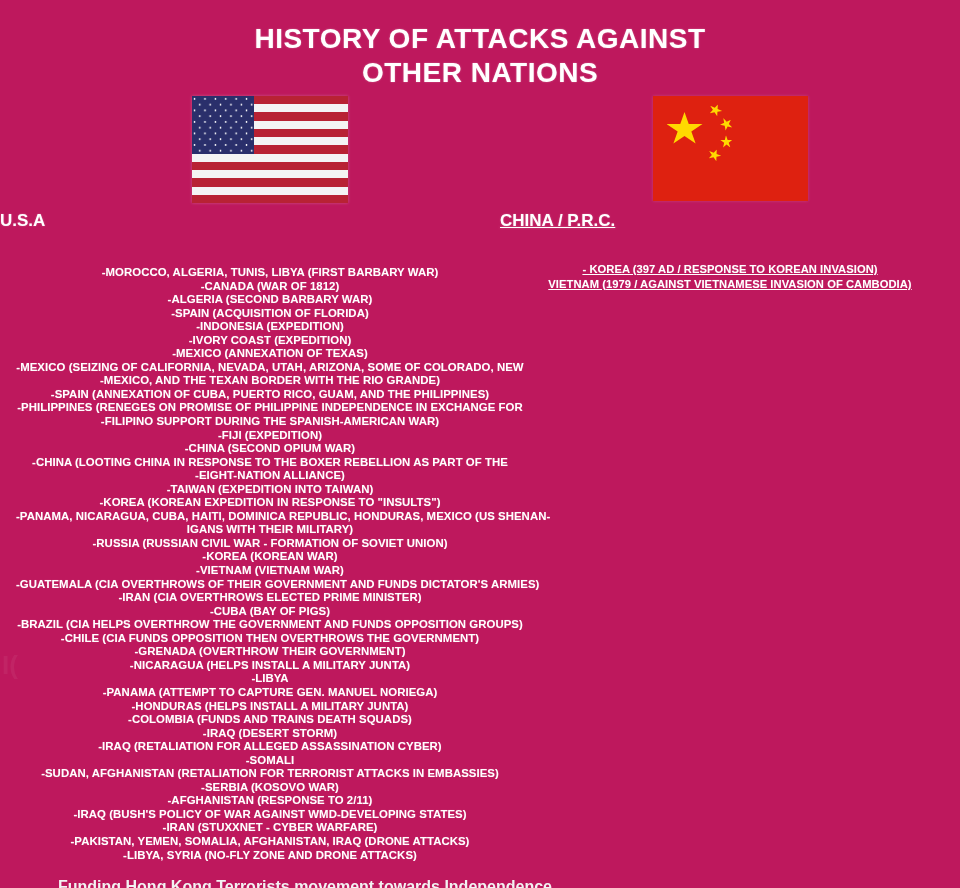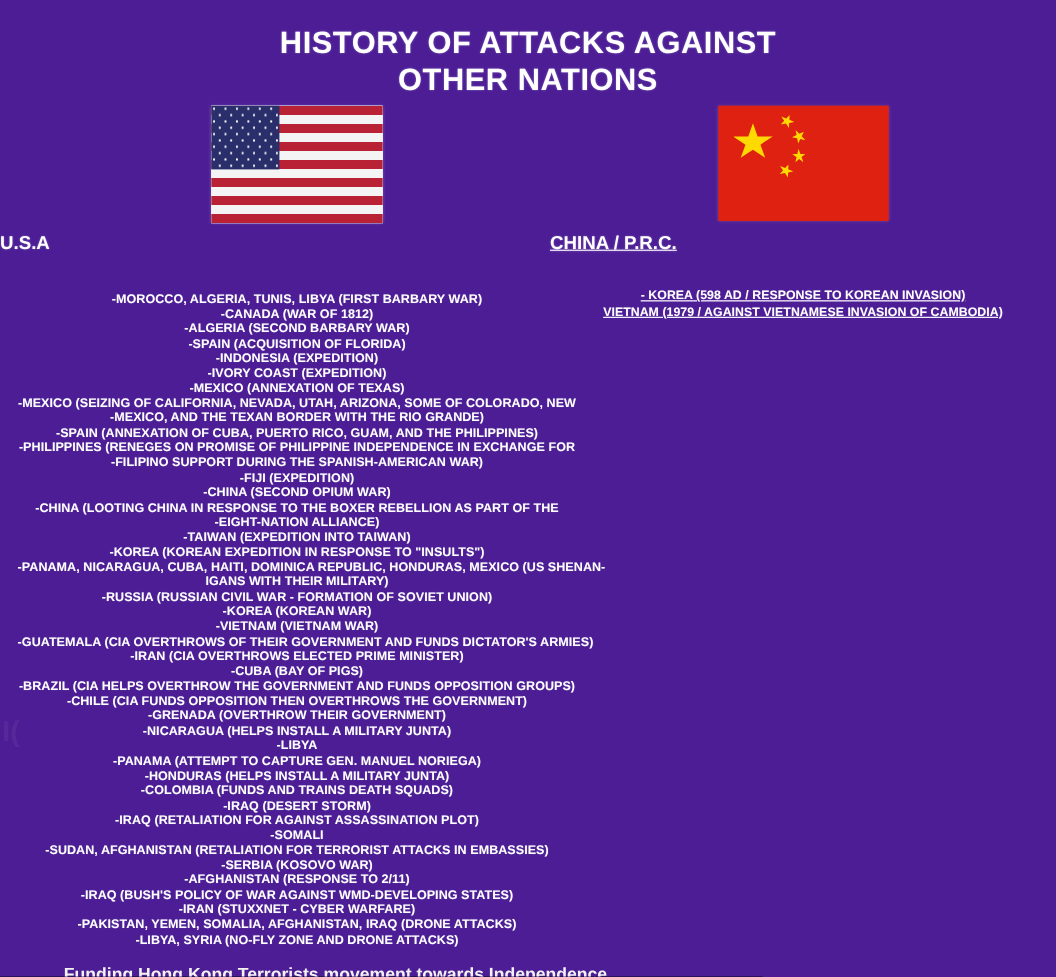--- a/index.html
+++ b/index.html
@@ -5,21 +5,21 @@
 <style>
   html, body {
     margin: 0;
     padding: 0;
     background: #000000;
   }
   #poster {
     position: relative;
     width: 960px;
     height: 888px;
-    background: #4c1d95;
+    background: #be185d;
     overflow: hidden;
     font-family: "Liberation Sans", "DejaVu Sans", sans-serif;
     color: #ffffff;
   }
 
   
   .title-block {
     position: absolute;
     top: 22px;
     left: 0;
@@ -207,21 +207,21 @@
       <li>-CUBA (BAY OF PIGS)</li>
       <li>-BRAZIL (CIA HELPS OVERTHROW THE GOVERNMENT AND FUNDS OPPOSITION GROUPS)</li>
       <li>-CHILE (CIA FUNDS OPPOSITION THEN OVERTHROWS THE GOVERNMENT)</li>
       <li>-GRENADA (OVERTHROW THEIR GOVERNMENT)</li>
       <li>-NICARAGUA (HELPS INSTALL A MILITARY JUNTA)</li>
       <li>-LIBYA</li>
       <li>-PANAMA (ATTEMPT TO CAPTURE GEN. MANUEL NORIEGA)</li>
       <li>-HONDURAS (HELPS INSTALL A MILITARY JUNTA)</li>
       <li>-COLOMBIA (FUNDS AND TRAINS DEATH SQUADS)</li>
       <li>-IRAQ (DESERT STORM)</li>
-      <li>-IRAQ (RETALIATION FOR AGAINST ASSASSINATION PLOT)</li>
+      <li>-IRAQ (RETALIATION FOR ALLEGED ASSASSINATION CYBER)</li>
       <li>-SOMALI</li>
       <li>-SUDAN, AFGHANISTAN (RETALIATION FOR TERRORIST ATTACKS IN EMBASSIES)</li>
       <li>-SERBIA (KOSOVO WAR)</li>
       <li>-AFGHANISTAN (RESPONSE TO 2/11)</li>
       <li>-IRAQ (BUSH'S POLICY OF WAR AGAINST WMD-DEVELOPING STATES)</li>
       <li>-IRAN (STUXXNET - CYBER WARFARE)</li>
       <li>-PAKISTAN, YEMEN, SOMALIA, AFGHANISTAN, IRAQ (DRONE ATTACKS)</li>
       <li>-LIBYA, SYRIA (NO-FLY ZONE AND DRONE ATTACKS)</li>
     </ul>
   </div>
@@ -231,21 +231,21 @@
       <div class="flag-cn">
         <div class="cn-star big"></div>
         <div class="cn-star small1"></div>
         <div class="cn-star small2"></div>
         <div class="cn-star small3"></div>
         <div class="cn-star small4"></div>
       </div>
     </div>
     <div class="flag-caption">CHINA / P.R.C.</div>
     <ul class="list list-china">
-      <li>- KOREA (598 AD / RESPONSE TO KOREAN INVASION)</li>
+      <li>- KOREA (397 AD / RESPONSE TO KOREAN INVASION)</li>
       <li>VIETNAM (1979 / AGAINST VIETNAMESE INVASION OF CAMBODIA)</li>
     </ul>
   </div>
 
   <div class="edge-artifact">I(</div>
 
   <div class="bottom-caption">Funding Hong Kong Terrorists movement towards Independence</div>
 
 </div>
 

